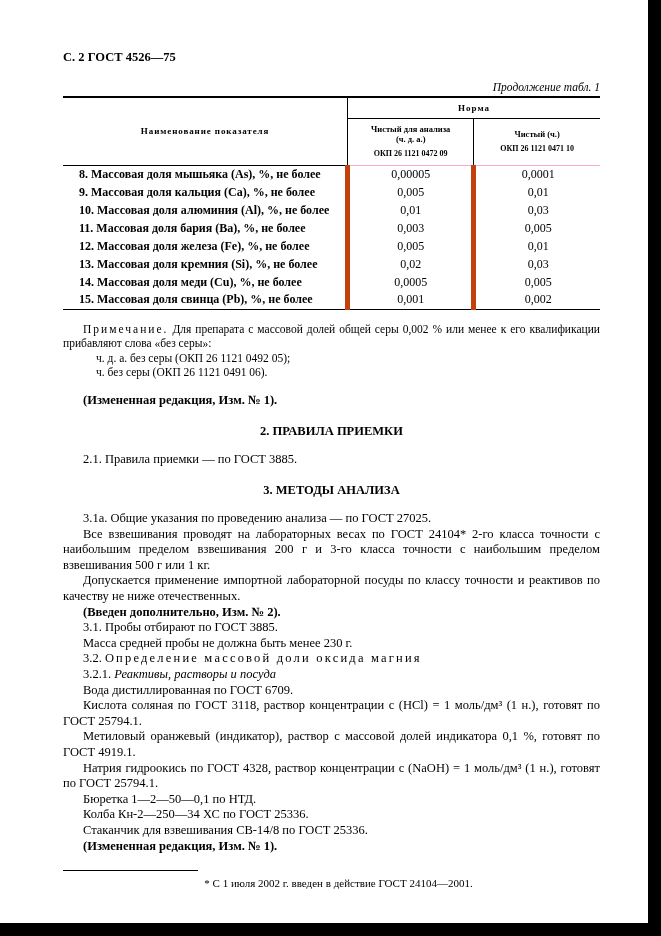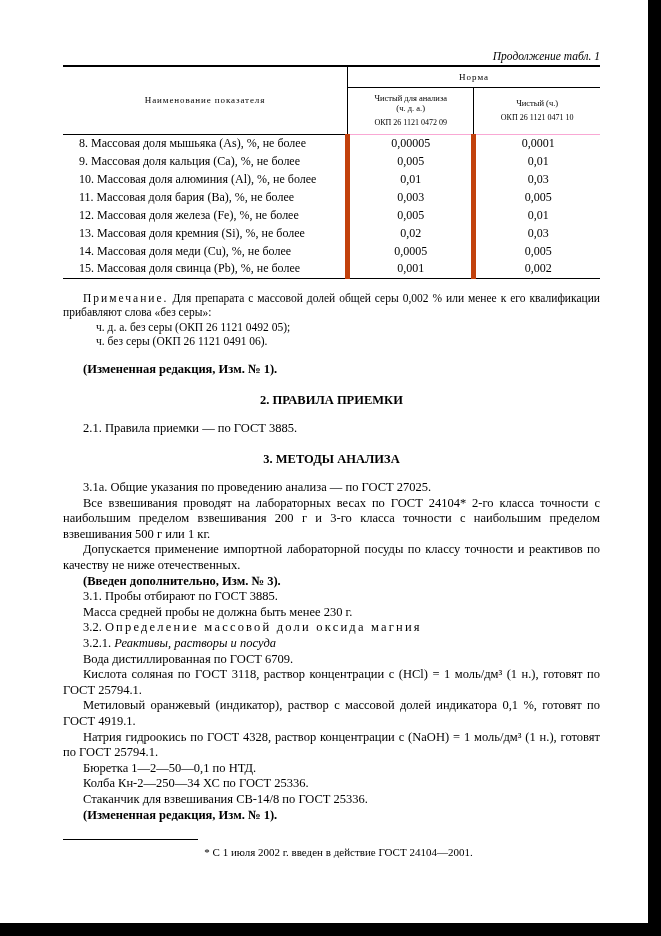--- a/index.html
+++ b/index.html
@@ -20,36 +20,36 @@
   .page-header { font-weight: bold; font-size: 12.5px; margin-bottom: 16px; }
   .caption { font-style: italic; font-size: 11.5px; text-align: right; margin-bottom: 3px; }
 
   table.norms {
     width: 100%;
     border-collapse: collapse;
     table-layout: fixed;
     border-top: 2px solid #000;
     border-bottom: 1px solid #000;
   }
-  table.norms th { font-weight: normal; }
+  table.norms th { font-weight: bold; }
   .nameh {
     font-size: 9px; letter-spacing: 0.9px; text-align: center; vertical-align: middle;
     border-bottom: 1px solid #000;
   }
   .normh {
     height: 21px; font-size: 9px; letter-spacing: 1px; text-align: center; vertical-align: middle;
     border-left: 1px solid #000; border-bottom: 1px solid #000;
   }
   .subh {
     height: 47px; text-align: center; vertical-align: middle; font-size: 8.5px; line-height: 10px;
     border-left: 1px solid #000; border-bottom: 1px solid #f9a8d4;
   }
   .subh .okp { font-size: 8px; margin-top: 5px; }
   tbody td { height: 18px; font-size: 12px; vertical-align: middle; }
-  tbody td.name { padding-left: 16px; }
+  tbody td.name { padding-left: 16px; font-weight: bold; }
   tbody td.val { text-align: center; border-left: 5px solid #c2410c; }
 
   .note { margin-top: 10px; font-size: 11.5px; line-height: 14.5px; }
   .note-first { text-indent: 20px; text-align: justify; margin-top: 12px; }
   .note-label { letter-spacing: 2px; }
   .note-cont { padding-left: 33px; }
 
   .bold-p { font-weight: bold; font-size: 12.5px; text-indent: 20px; margin-top: 13px; }
   .sec { text-align: center; font-weight: bold; font-size: 12.5px; margin: 16px 0 13px; }
   .bp { font-size: 12.5px; line-height: 15.6px; text-indent: 20px; text-align: justify; }
@@ -61,20 +61,21 @@
 </style>
 </head>
 <body>
 
 <div class="page">
   <div class="scan-right"></div>
   <div class="scan-bottom"></div>
 
   <div class="content">
 
+    <div class="page-header">С. 2 ГОСТ 4526—75</div>
 
     <div class="caption">Продолжение табл. 1</div>
 
     <table class="norms">
       <colgroup>
         <col style="width:53%">
         <col style="width:23.5%">
         <col style="width:23.5%">
       </colgroup>
       <thead>
@@ -148,21 +149,21 @@
 
     <div class="sec">2. ПРАВИЛА ПРИЕМКИ</div>
 
     <p class="bp">2.1. Правила приемки — по ГОСТ 3885.</p>
 
     <div class="sec">3. МЕТОДЫ АНАЛИЗА</div>
 
     <p class="bp">3.1а. Общие указания по проведению анализа — по ГОСТ 27025.</p>
     <p class="bp">Все взвешивания проводят на лабораторных весах по ГОСТ 24104* 2-го класса точности с наибольшим пределом взвешивания 200 г и 3-го класса точности с наибольшим пределом взвешивания 500 г или 1 кг.</p>
     <p class="bp">Допускается применение импортной лабораторной посуды по классу точности и реактивов по качеству не ниже отечественных.</p>
-    <p class="bp" style="font-weight:bold; margin-top:0;">(Введен дополнительно, Изм. № 3).</p>
+    <p class="bp" style="font-weight:bold; margin-top:0;">(Введен дополнительно, Изм. № 2).</p>
     <p class="bp">3.1. Пробы отбирают по ГОСТ 3885.</p>
     <p class="bp">Масса средней пробы не должна быть менее 230 г.</p>
     <p class="bp"><span>3.2.</span> <span class="spaced">Определение массовой доли оксида магния</span></p>
     <p class="bp"><span>3.2.1.</span> <span class="it">Реактивы, растворы и посуда</span></p>
     <p class="bp">Вода дистиллированная по ГОСТ 6709.</p>
     <p class="bp">Кислота соляная по ГОСТ 3118, раствор концентрации с (HCl) = 1 моль/дм³ (1 н.), готовят по ГОСТ 25794.1.</p>
     <p class="bp">Метиловый оранжевый (индикатор), раствор с массовой долей индикатора 0,1 %, готовят по ГОСТ 4919.1.</p>
     <p class="bp">Натрия гидроокись по ГОСТ 4328, раствор концентрации с (NaOH) = 1 моль/дм³ (1 н.), готовят по ГОСТ 25794.1.</p>
     <p class="bp">Бюретка 1—2—50—0,1 по НТД.</p>
     <p class="bp">Колба Кн-2—250—34 ХС по ГОСТ 25336.</p>

